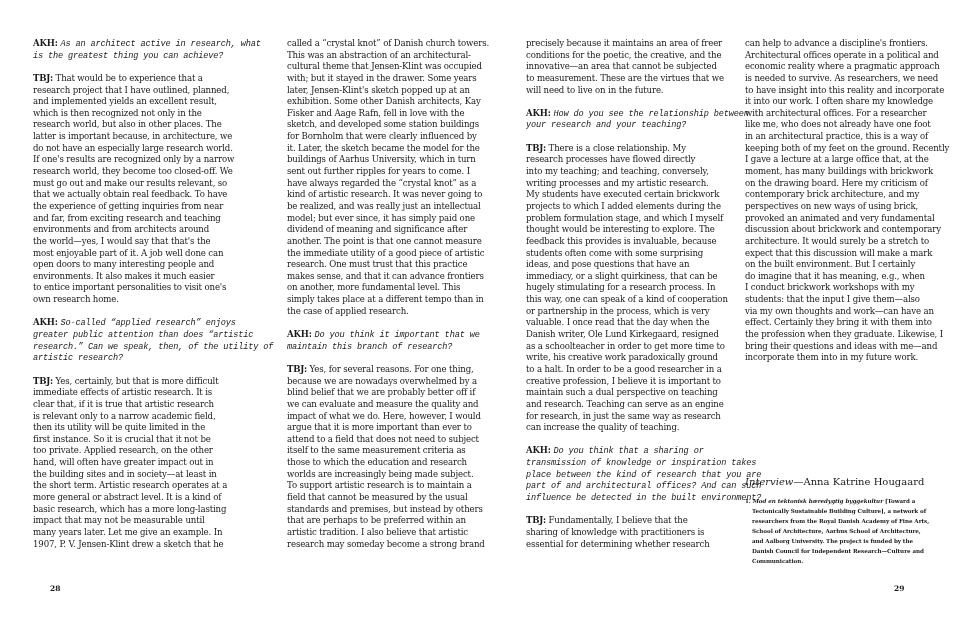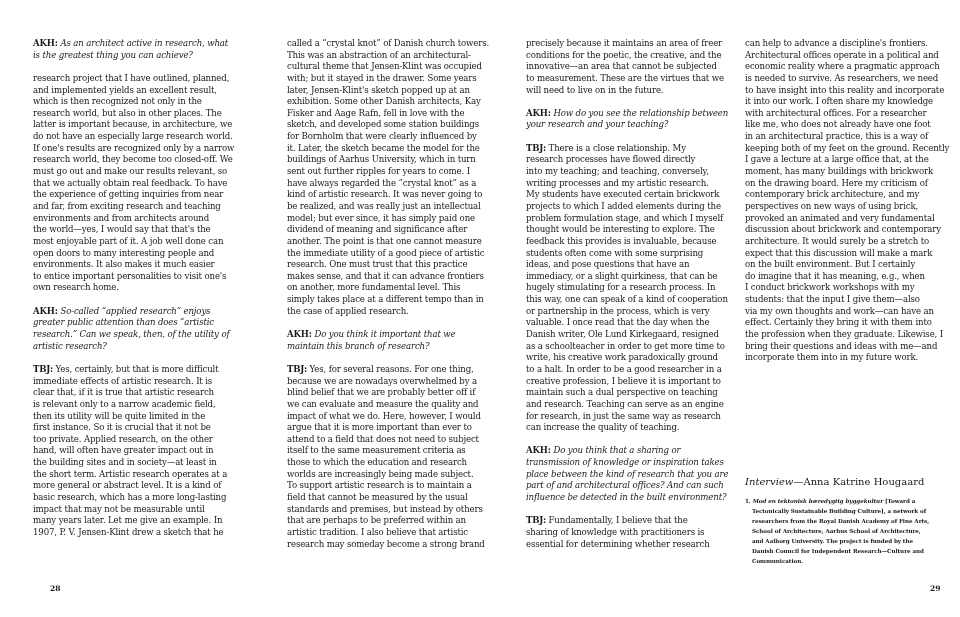--- a/index.html
+++ b/index.html
@@ -12,28 +12,28 @@
     line-height: 11.65px;
     letter-spacing: -0.15px;
   }
   .c1 { left: 33px; width: 226px; }
   .c2 { left: 265px; width: 226px; margin-left: 22px; }
   .c3 { left: 526px; width: 226px; }
   .c4 { left: 745px; width: 210px; }
   .line { display: block; white-space: nowrap; height: 11.65px; }
   .gap { display: block; height: 11.65px; }
   .spk { font-weight: bold; text-align: right; }
-  .q { font-style: italic; }
+  .q { font-style: italic; font-family: Liberation Mono, monospace; }
   .pagenum {
     position: absolute; top: 584px;
     font-family: "DejaVu Serif", "Liberation Serif", serif;
     font-size: 7.5px; font-weight: bold; margin-left: 17px;
   }
   .pn-left { left: 33px; }
-  .pn-right { left: 913px; text-align: center; }
+  .pn-right { left: 877px; text-align: center; }
   .credit {
     position: absolute; left: 745px; top: 476px;
     font-family: "DejaVu Serif", "Liberation Serif", serif;
     font-size: 10px; white-space: nowrap;
   }
   .credit .it { font-style: italic; }
   .footnote {
     position: absolute; left: 745px; top: 496px; width: 210px;
     font-family: "DejaVu Serif", "Liberation Serif", serif;
     font-size: 5.6px; line-height: 10px; font-weight: bold; letter-spacing: -0.05px;
@@ -45,20 +45,21 @@
 </head>
 <body>
 
 <div class="col c1">
     <div>
       <span class="line"><span class="spk">AKH:</span> <span class="q">As an architect active in research, what</span></span>
       <span class="line"><span class="q">is the greatest thing you can achieve?</span></span>
     </div>
     <span class="gap"></span>
     <div>
+      <span class="line"><span class="spk">TBJ:</span> <span>That would be to experience that a</span></span>
       <span class="line"><span>research project that I have outlined, planned,</span></span>
       <span class="line"><span>and implemented yields an excellent result,</span></span>
       <span class="line"><span>which is then recognized not only in the</span></span>
       <span class="line"><span>research world, but also in other places. The</span></span>
       <span class="line"><span>latter is important because, in architecture, we</span></span>
       <span class="line"><span>do not have an especially large research world.</span></span>
       <span class="line"><span>If one's results are recognized only by a narrow</span></span>
       <span class="line"><span>research world, they become too closed-off. We</span></span>
       <span class="line"><span>must go out and make our results relevant, so</span></span>
       <span class="line"><span>that we actually obtain real feedback. To have</span></span>

